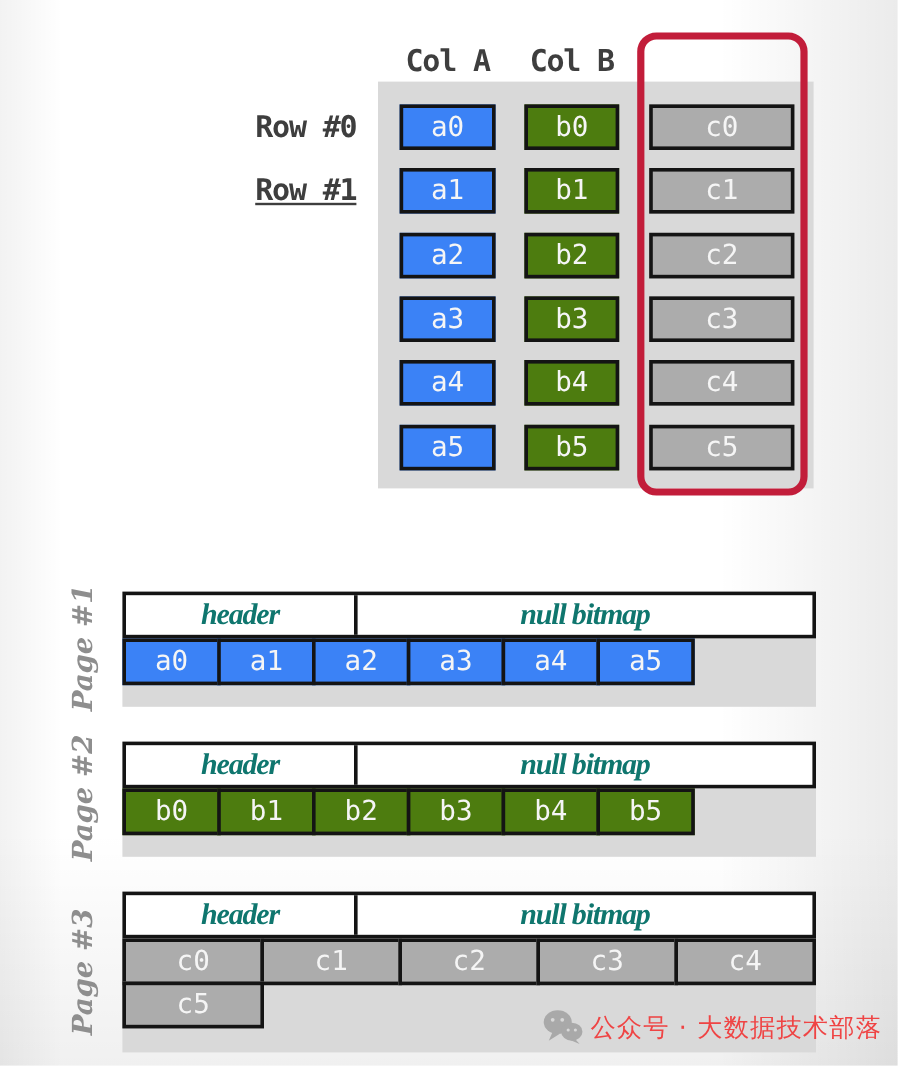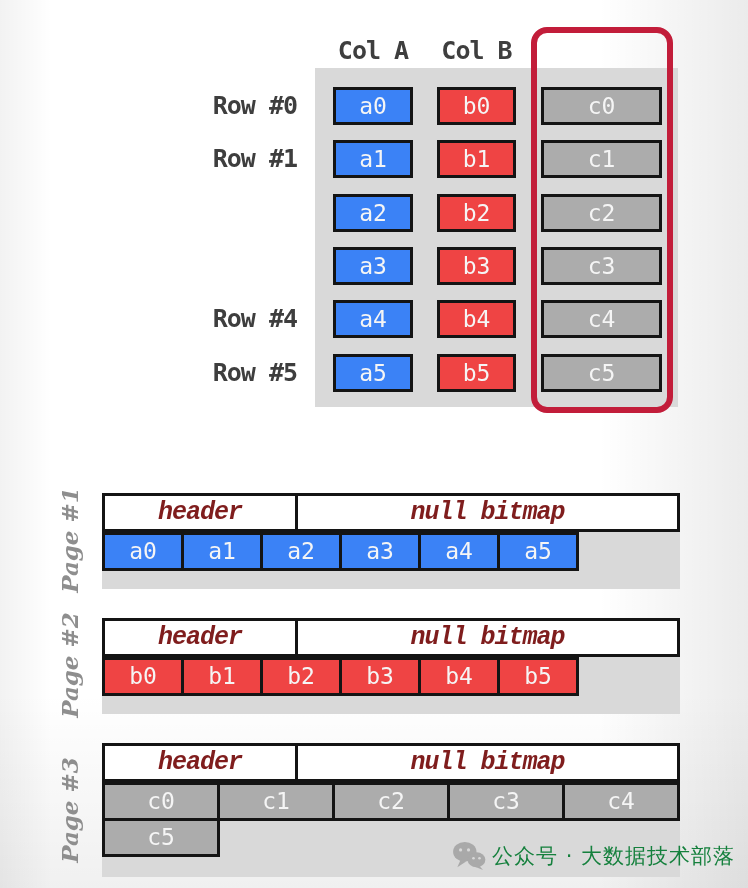--- a/index.html
+++ b/index.html
@@ -17,61 +17,59 @@
   .table-bg{position:absolute;left:315px;top:68px;width:363px;height:339px;background:#d9d9d9;z-index:1;}
   .col-header{position:absolute;top:36px;height:30px;line-height:30px;text-align:center;
     font-family:"DejaVu Sans Mono","Liberation Mono",monospace;font-weight:bold;font-size:25px;
     letter-spacing:-1px;color:#3e3e3e;z-index:5;}
   .row-label{position:absolute;left:168px;width:129px;height:38px;line-height:38px;text-align:right;
     font-family:"DejaVu Sans Mono","Liberation Mono",monospace;font-weight:bold;font-size:25px;
     letter-spacing:-1px;color:#3e3e3e;z-index:5;}
   .cell{position:absolute;height:38px;box-sizing:border-box;border:3px solid #141414;
     font-family:"DejaVu Sans Mono","Liberation Mono",monospace;font-size:23px;color:#f5f5f5;
     text-align:center;line-height:32px;z-index:2;}
-  .ca{background:#3b82f6;} .cb{background:#ef4444;} .cc{background:#acacac;}
+  .ca{background:#3b82f6;} .cb{background:#4d7c0f;} .cc{background:#acacac;}
   .red-box{position:absolute;left:531px;top:27px;width:142px;height:386px;box-sizing:border-box;
     border:6px solid #c21d3a;border-radius:16px;z-index:4;}
 
   
   .page-bg{position:absolute;left:102px;width:578px;background:#d9d9d9;z-index:1;}
   .pbar{position:absolute;left:102px;width:578px;height:39px;box-sizing:border-box;
     background:#ffffff;border:3px solid #141414;display:flex;z-index:3;}
   .pbar-sec{height:100%;display:flex;align-items:center;justify-content:center;
-    font-family:Liberation Mono, monospace;font-weight:bold;font-style:italic;
-    font-size:25px;letter-spacing:-1px;color:#7f1d1d;}
+    font-family:Liberation Serif, serif;font-weight:bold;font-style:italic;
+    font-size:25px;letter-spacing:-1px;color:#0f766e;}
   .pbar-sec.hdr{flex:0 0 190px;border-right:3px solid #141414;}
   .pbar-sec.bmp{flex:1;border-radius:14px;}
   .prow{position:absolute;left:102px;display:flex;z-index:3;}
   .pcell{height:39px;box-sizing:border-box;border:3px solid #141414;margin-left:-3px;
     font-family:"DejaVu Sans Mono","Liberation Mono",monospace;font-size:23px;color:#f5f5f5;
     text-align:center;line-height:33px;}
   .pcell:first-child{margin-left:0;}
   .w82{width:82px;} .w118{width:118px;}
   .page-label{position:absolute;width:120px;height:30px;line-height:30px;text-align:center;
     transform:rotate(-90deg);font-family:"DejaVu Serif","Liberation Serif",serif;
     font-weight:bold;font-style:italic;font-size:23px;color:#8e8e8e;z-index:5;}
 
   
   .watermark{position:absolute;left:452px;top:841px;display:flex;align-items:center;gap:6px;z-index:6;}
-  .watermark-text{font-size:21px;color:#15803d;letter-spacing:1px;white-space:nowrap;}
+  .watermark-text{font-size:21px;color:#ef4444;letter-spacing:1px;white-space:nowrap;}
 </style>
 </head>
 <body>
 
 <div class="canvas">
 
   <div class="table-bg"></div>
 
   <div class="col-header" style="left:333px;width:80px;">Col A</div>
   <div class="col-header" style="left:437px;width:79px;">Col B</div>
 
   <div class="row-label" style="top:87px;">Row #0</div>
-  <div class="row-label" style="top:140px;">Row #1</div>
-  <div class="row-label" style="top:300px;">Row #4</div>
-  <div class="row-label" style="top:354px;">Row #5</div>
+  <div class="row-label" style="top:140px;text-decoration:underline;">Row #1</div>
 
   <div class="cell ca" style="left:333px;top:87px;width:80px;">a0</div>
   <div class="cell ca" style="left:333px;top:140px;width:80px;">a1</div>
   <div class="cell ca" style="left:333px;top:194px;width:80px;">a2</div>
   <div class="cell ca" style="left:333px;top:247px;width:80px;">a3</div>
   <div class="cell ca" style="left:333px;top:300px;width:80px;">a4</div>
   <div class="cell ca" style="left:333px;top:354px;width:80px;">a5</div>
 
   <div class="cell cb" style="left:437px;top:87px;width:79px;">b0</div>
   <div class="cell cb" style="left:437px;top:140px;width:79px;">b1</div>

